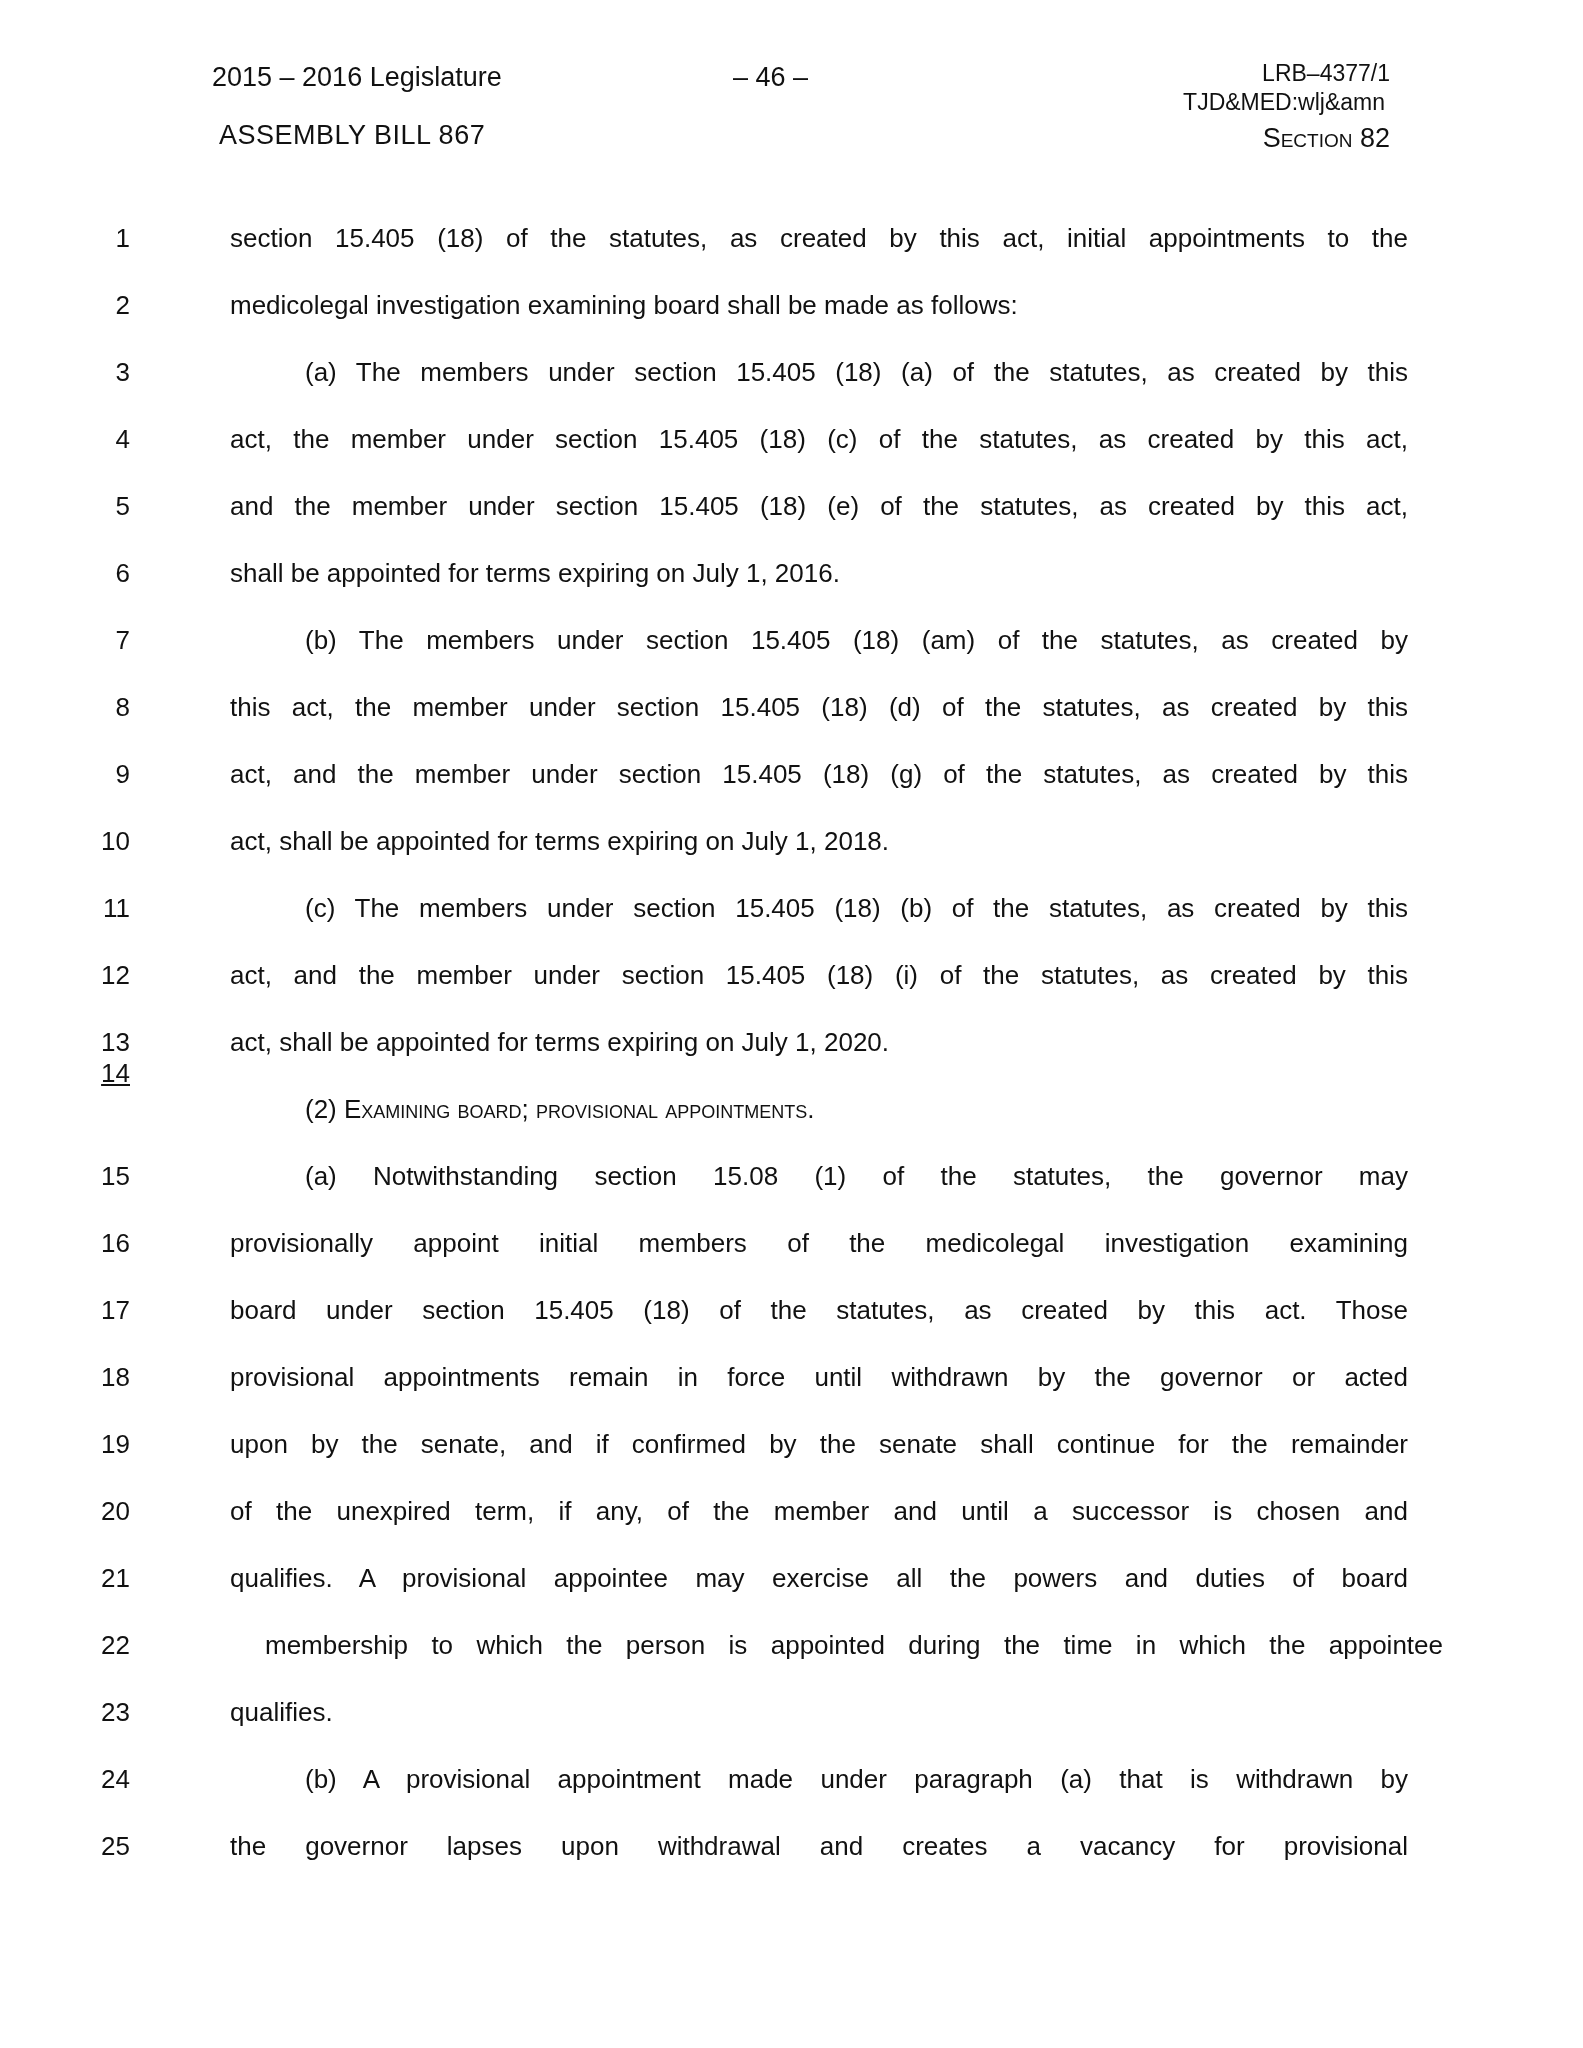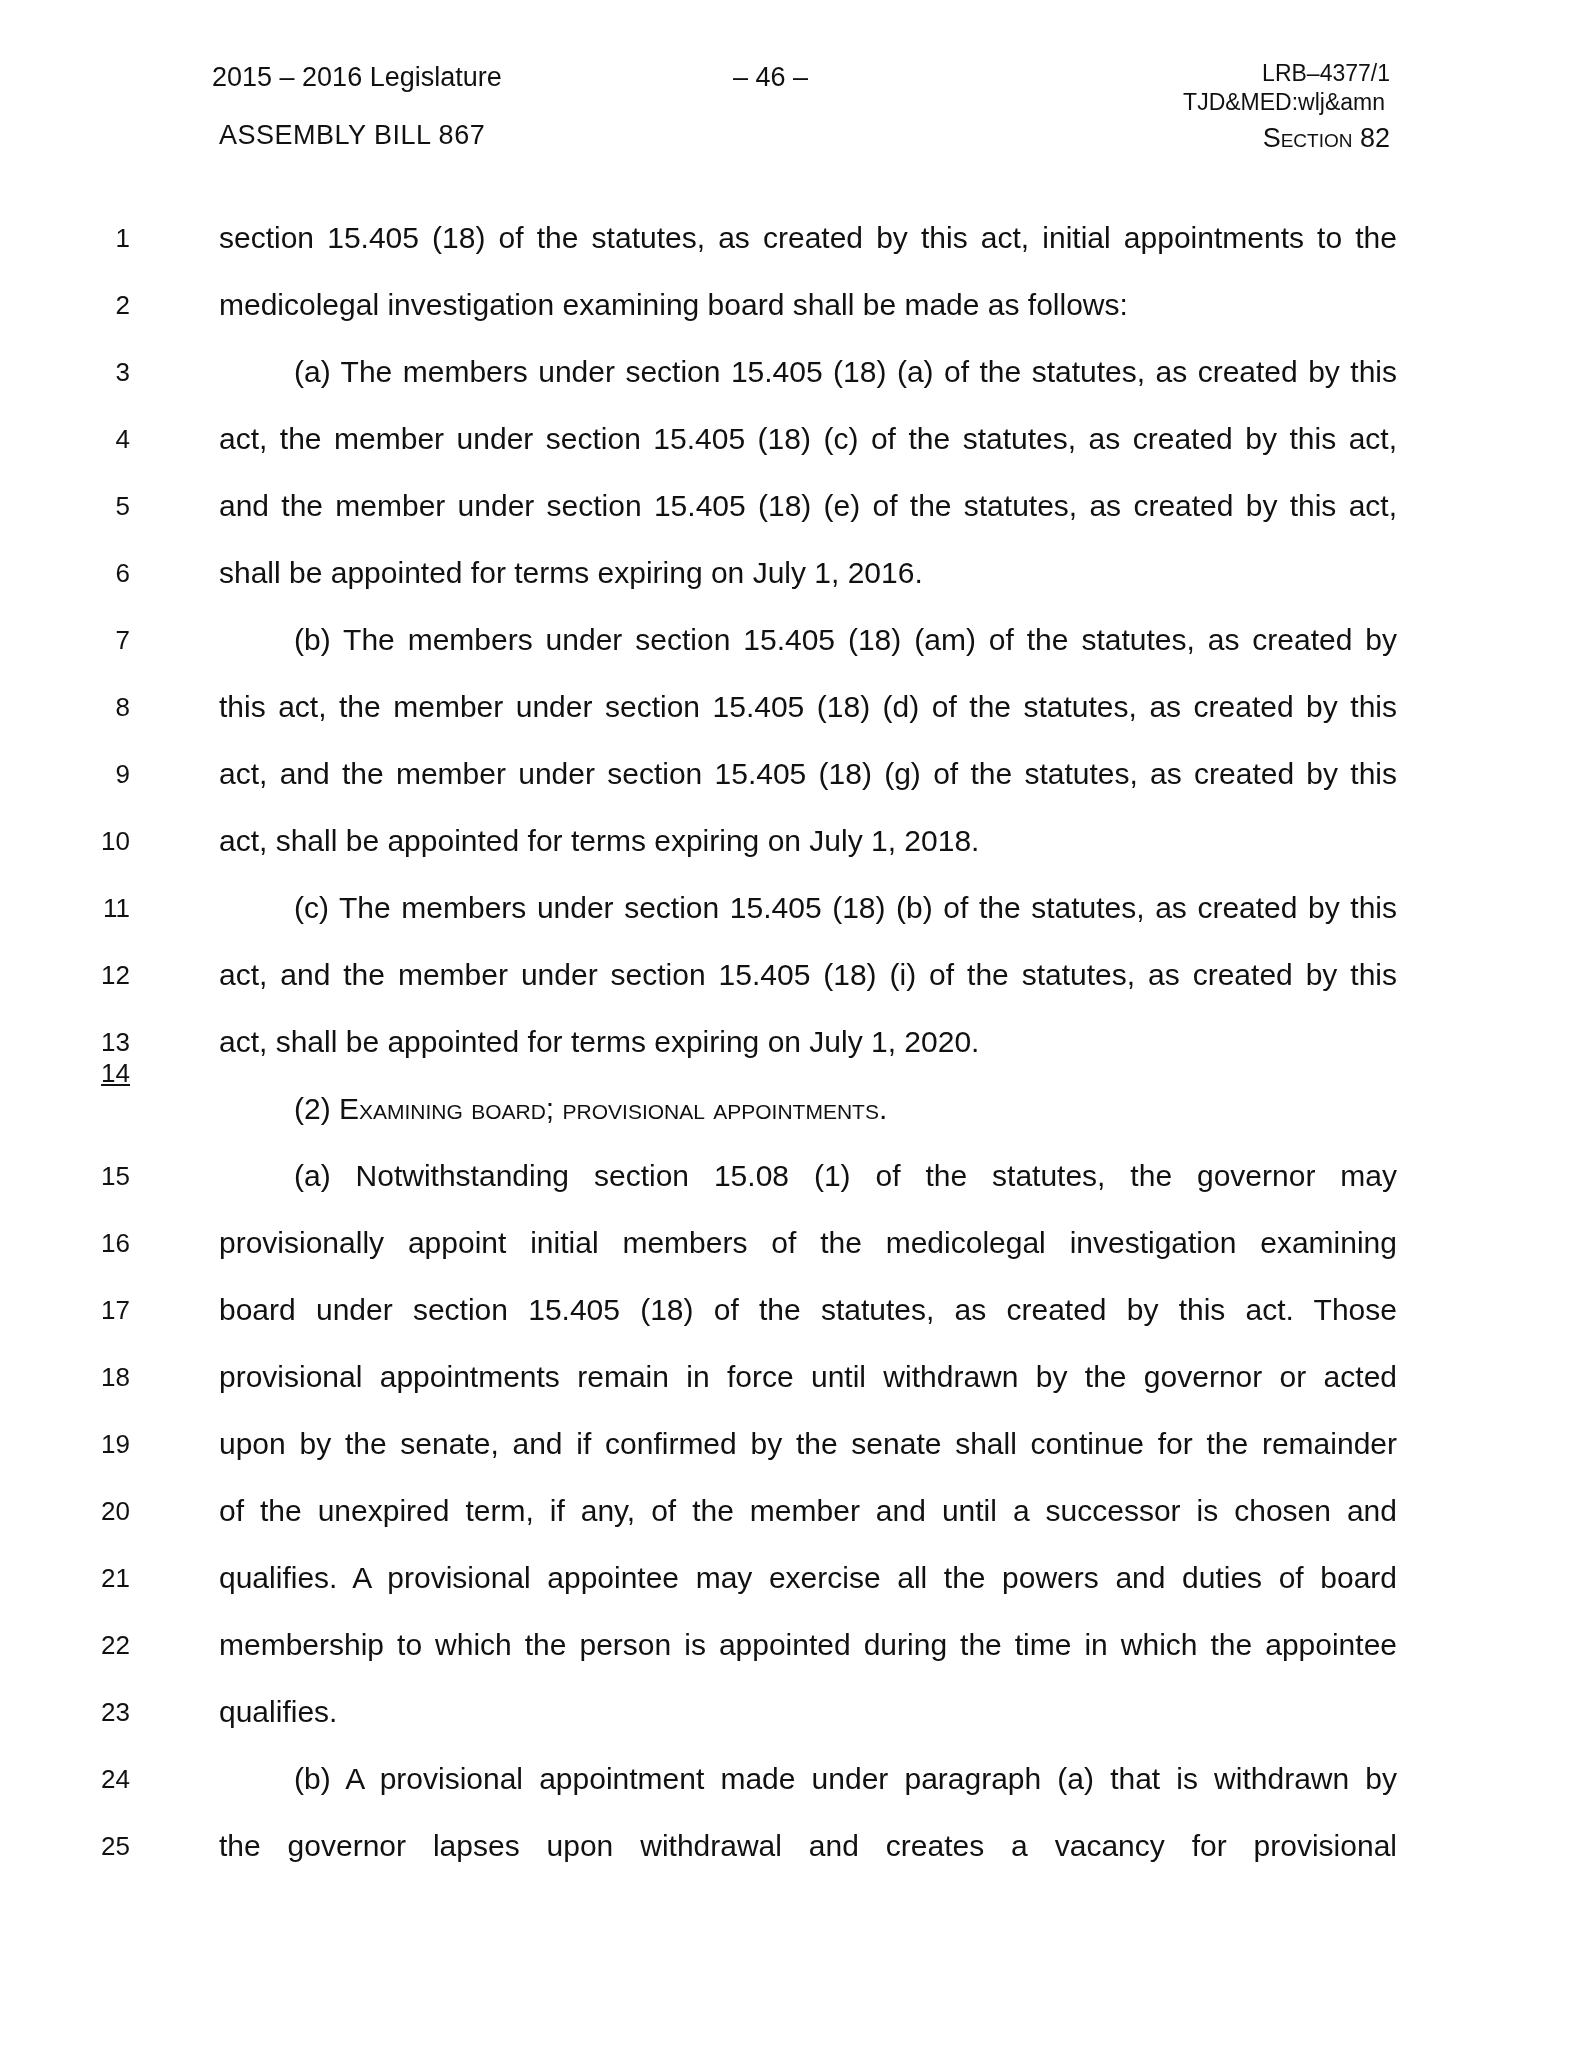--- a/index.html
+++ b/index.html
@@ -3,21 +3,21 @@
 <meta charset="utf-8">
 <style>
   html, body { margin: 0; padding: 0; background: #ffffff; }
   body { width: 1583px; height: 2048px; position: relative; overflow: hidden;
          font-family: "Liberation Sans", sans-serif; color: #111111; }
   .hdr { position: absolute; font-size: 27px; line-height: 30px; white-space: nowrap; }
   .hdr.small { font-size: 23px; }
   .sc { font-variant: small-caps; }
   .line-num { position: absolute; left: 70px; width: 60px; text-align: right;
               font-size: 26px; line-height: 34px; }
-  .line { position: absolute; left: 219px; width: 1178px; font-size: 30px; line-height: 34px;
+  .line { position: absolute; left: 230px; width: 1178px; font-size: 26px; line-height: 34px;
           white-space: nowrap; }
   .line.just { text-align: justify; text-align-last: justify; white-space: normal; height: 34px; overflow: hidden; }
   .line.indent { padding-left: 75px; box-sizing: border-box; }
   .heading-sc { font-variant: small-caps; }
 </style>
 </head>
 <body>
 
 <div class="hdr" style="left:212px; top:62px;">2015 – 2016  Legislature</div>
 <div class="hdr" style="left:733px; top:62px;">– 46 –</div>
@@ -63,20 +63,20 @@
     <div class="line just" style="top: 1293px;">board under section 15.405 (18) of the statutes, as created by this act.  Those</div>
     <div class="line-num" style="top: 1360px;">18</div>
     <div class="line just" style="top: 1360px;">provisional appointments remain in force until withdrawn by the governor or acted</div>
     <div class="line-num" style="top: 1427px;">19</div>
     <div class="line just" style="top: 1427px;">upon by the senate, and if confirmed by the senate shall continue for the remainder</div>
     <div class="line-num" style="top: 1494px;">20</div>
     <div class="line just" style="top: 1494px;">of the unexpired term, if any, of the member and until a successor is chosen and</div>
     <div class="line-num" style="top: 1561px;">21</div>
     <div class="line just" style="top: 1561px;">qualifies.  A provisional appointee may exercise all the powers and duties of board</div>
     <div class="line-num" style="top: 1628px;">22</div>
-    <div class="line just" style="top: 1628px;">membership to which the person is appointed during the time in which the appointee</div>
+    <div class="line just" style="top: 1628px; margin-left: 35px;">membership to which the person is appointed during the time in which the appointee</div>
     <div class="line-num" style="top: 1695px;">23</div>
     <div class="line" style="top: 1695px;">qualifies.</div>
     <div class="line-num" style="top: 1762px;">24</div>
     <div class="line just indent" style="top: 1762px;">(b)  A provisional appointment made under paragraph (a) that is withdrawn by</div>
     <div class="line-num" style="top: 1829px;">25</div>
     <div class="line just" style="top: 1829px;">the governor lapses upon withdrawal and creates a vacancy for provisional</div>
   </div>
 
 </body></html>

